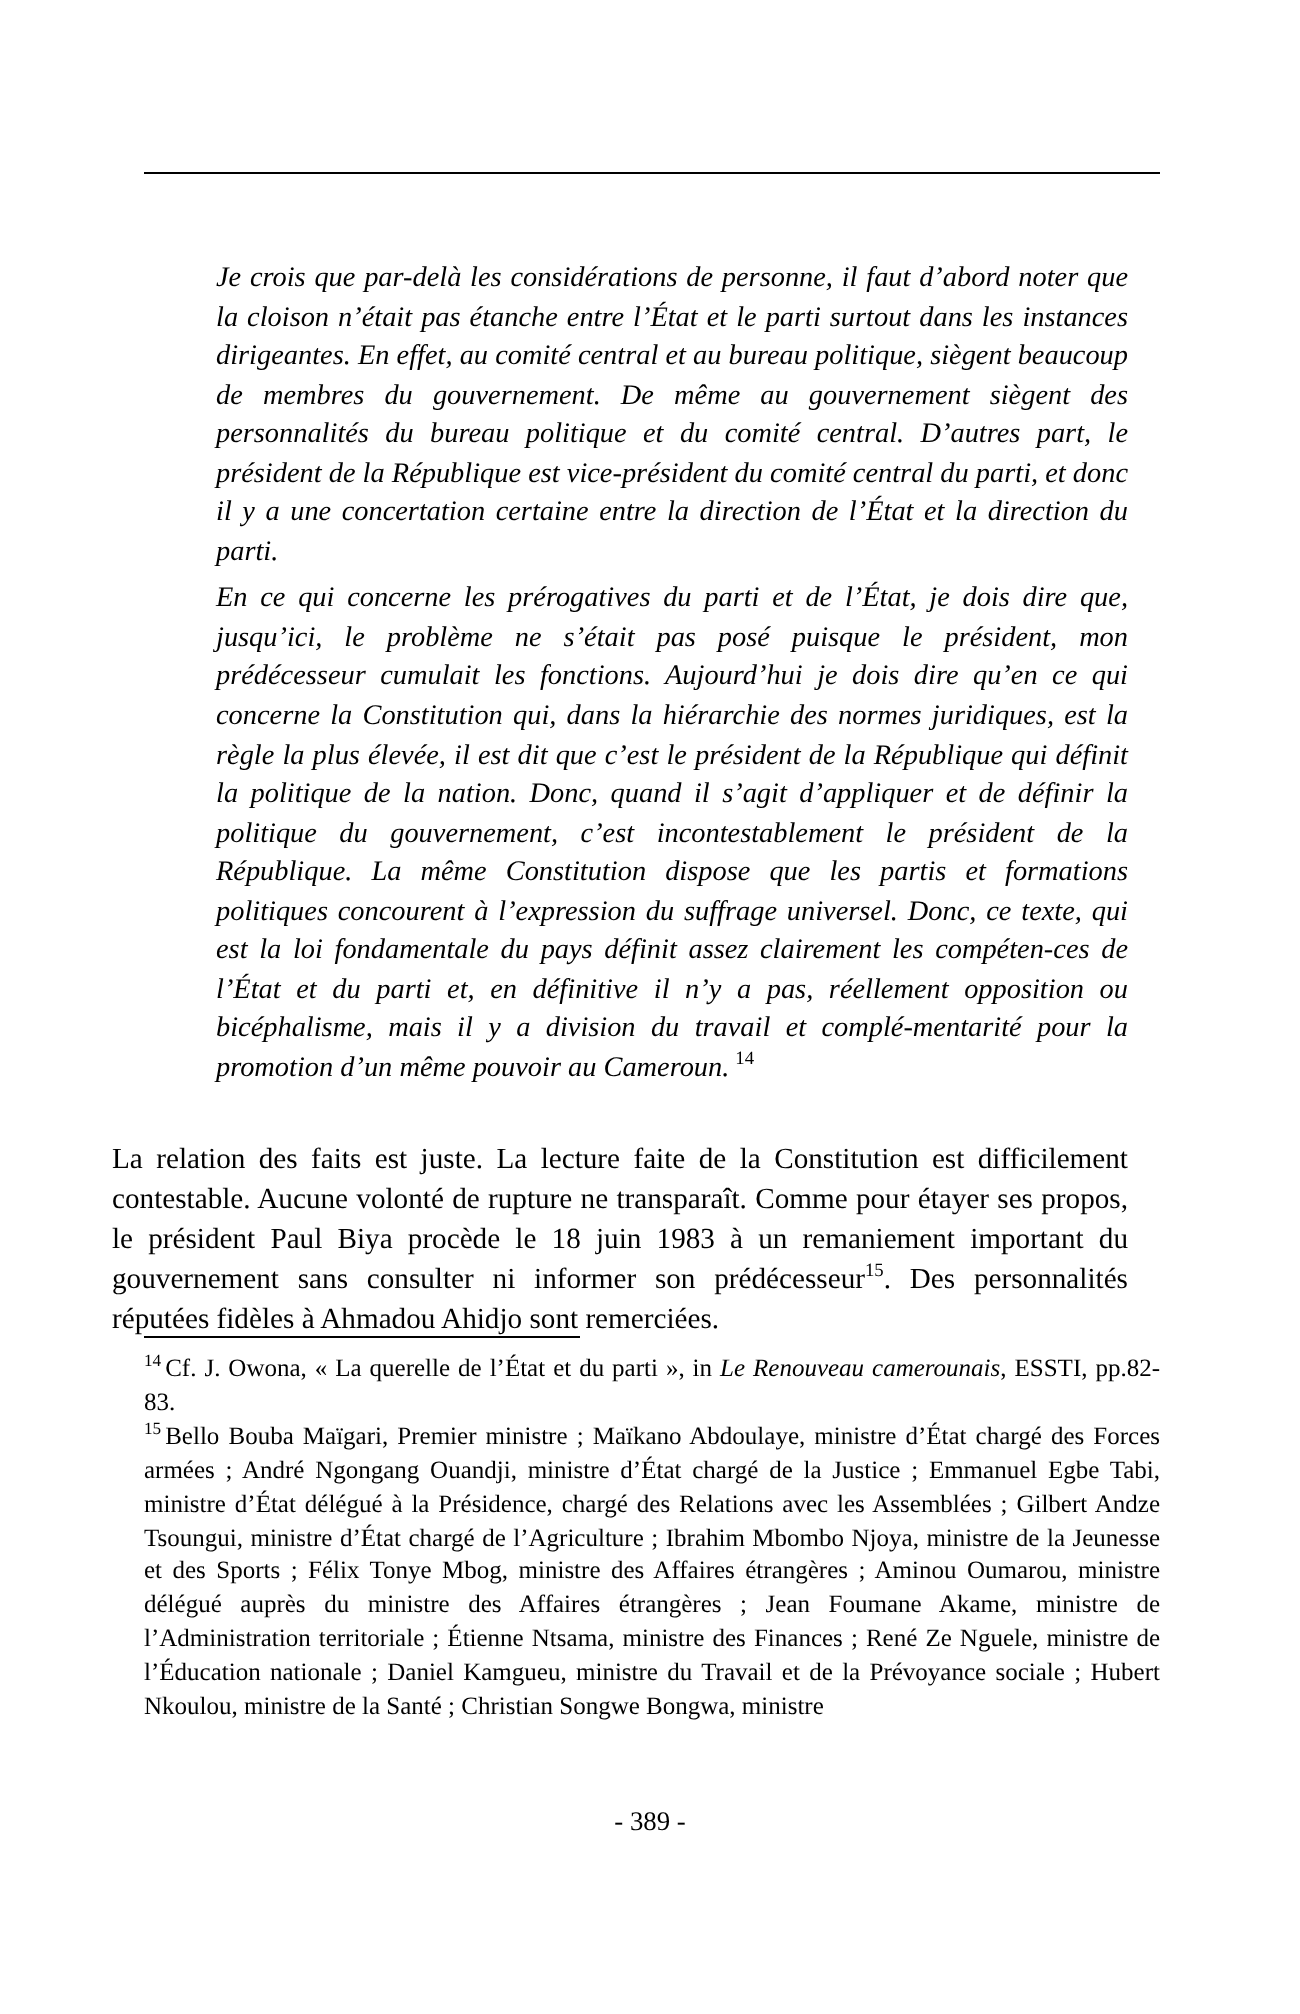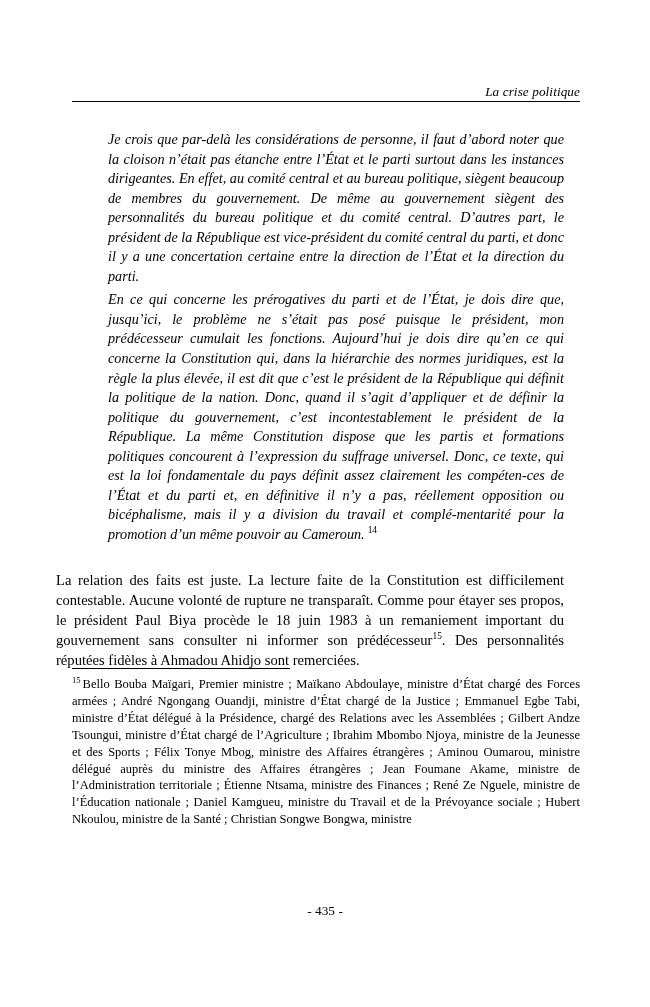--- a/index.html
+++ b/index.html
@@ -121,35 +121,35 @@
     font-size: 13.4px;
     line-height: 16px;
   }
 </style>
 </head>
 <body>
 
 <div class="page">
 
   <div class="header-zone">
-    <div class="header-title">La crise politique</div>
     <div class="header-rule"></div>
   </div>
 
   <div class="body-zone">
 
     <div class="quote"><span>Je crois que par-delà les considérations de personne, il faut d’abord noter que la cloison n’était pas étanche entre l’État et le parti surtout dans les instances dirigeantes. En effet, au comité central et au bureau politique, siègent beaucoup de membres du gouvernement. De même au gouvernement siègent des personnalités du bureau politique et du comité central. D’autres part, le président de la République est vice-président du comité central du parti, et donc il y a une concertation certaine entre la direction de l’État et la direction du parti.</span></div>
 
     <div class="quote second"><span>En ce qui concerne les prérogatives du parti et de l’État, je dois dire que, jusqu’ici, le problème ne s’était pas posé puisque le président, mon prédécesseur cumulait les fonctions. Aujourd’hui je dois dire qu’en ce qui concerne la Constitution qui, dans la hiérarchie des normes juridiques, est la règle la plus élevée, il est dit que c’est le président de la République qui définit la politique de la nation. Donc, quand il s’agit d’appliquer et de définir la politique du gouvernement, c’est incontestablement le président de la République. La même Constitution dispose que les partis et formations politiques concourent à l’expression du suffrage universel. Donc, ce texte, qui est la loi fondamentale du pays définit assez clairement les compéten-ces de l’État et du parti et, en définitive il n’y a pas, réellement opposition ou bicéphalisme, mais il y a division du travail et complé-mentarité pour la promotion d’un même pouvoir au Cameroun.</span><sup class="fn-ref spaced">14</sup></div>
 
     <p class="body-para"><span>La relation des faits est juste. La lecture faite de la Constitution est difficilement contestable. Aucune volonté de rupture ne transparaît. Comme pour étayer ses propos, le président Paul Biya procède le 18 juin 1983 à un remaniement important du gouvernement sans consulter ni informer son prédécesseur</span><sup class="fn-ref">15</sup><span>. Des personnalités réputées fidèles à Ahmadou Ahidjo sont remerciées.</span></p>
   </div>
 
   <div class="footnotes">
     <div class="fn-rule"></div>
 
+    <p class="fn"><sup>14</sup><span>Cf. J. Owona, « La querelle de l’État et du parti », in </span><i>Le Renouveau camerounais</i><span>, ESSTI, pp.82-83.</span></p>
 
     <p class="fn"><sup>15</sup><span>Bello Bouba Maïgari, Premier ministre ; Maïkano Abdoulaye, ministre d’État chargé des Forces armées ; André Ngongang Ouandji, ministre d’État chargé de la Justice ; Emmanuel Egbe Tabi, ministre d’État délégué à la Présidence, chargé des Relations avec les Assemblées ; Gilbert Andze Tsoungui, ministre d’État chargé de l’Agriculture ; Ibrahim Mbombo Njoya, ministre de la Jeunesse et des Sports ; Félix Tonye Mbog, ministre des Affaires étrangères ; Aminou Oumarou, ministre délégué auprès du ministre des Affaires étrangères ; Jean Foumane Akame, ministre de l’Administration territoriale ; Étienne Ntsama, ministre des Finances ; René Ze Nguele, ministre de l’Éducation nationale ; Daniel Kamgueu, ministre du Travail et de la Prévoyance sociale ; Hubert Nkoulou, ministre de la Santé ; Christian Songwe Bongwa, ministre</span></p>
   </div>
 
-  <div class="folio">- 435 -</div>
+  <div class="folio">- 389 -</div>
 
 </div>
 
 </body></html>

